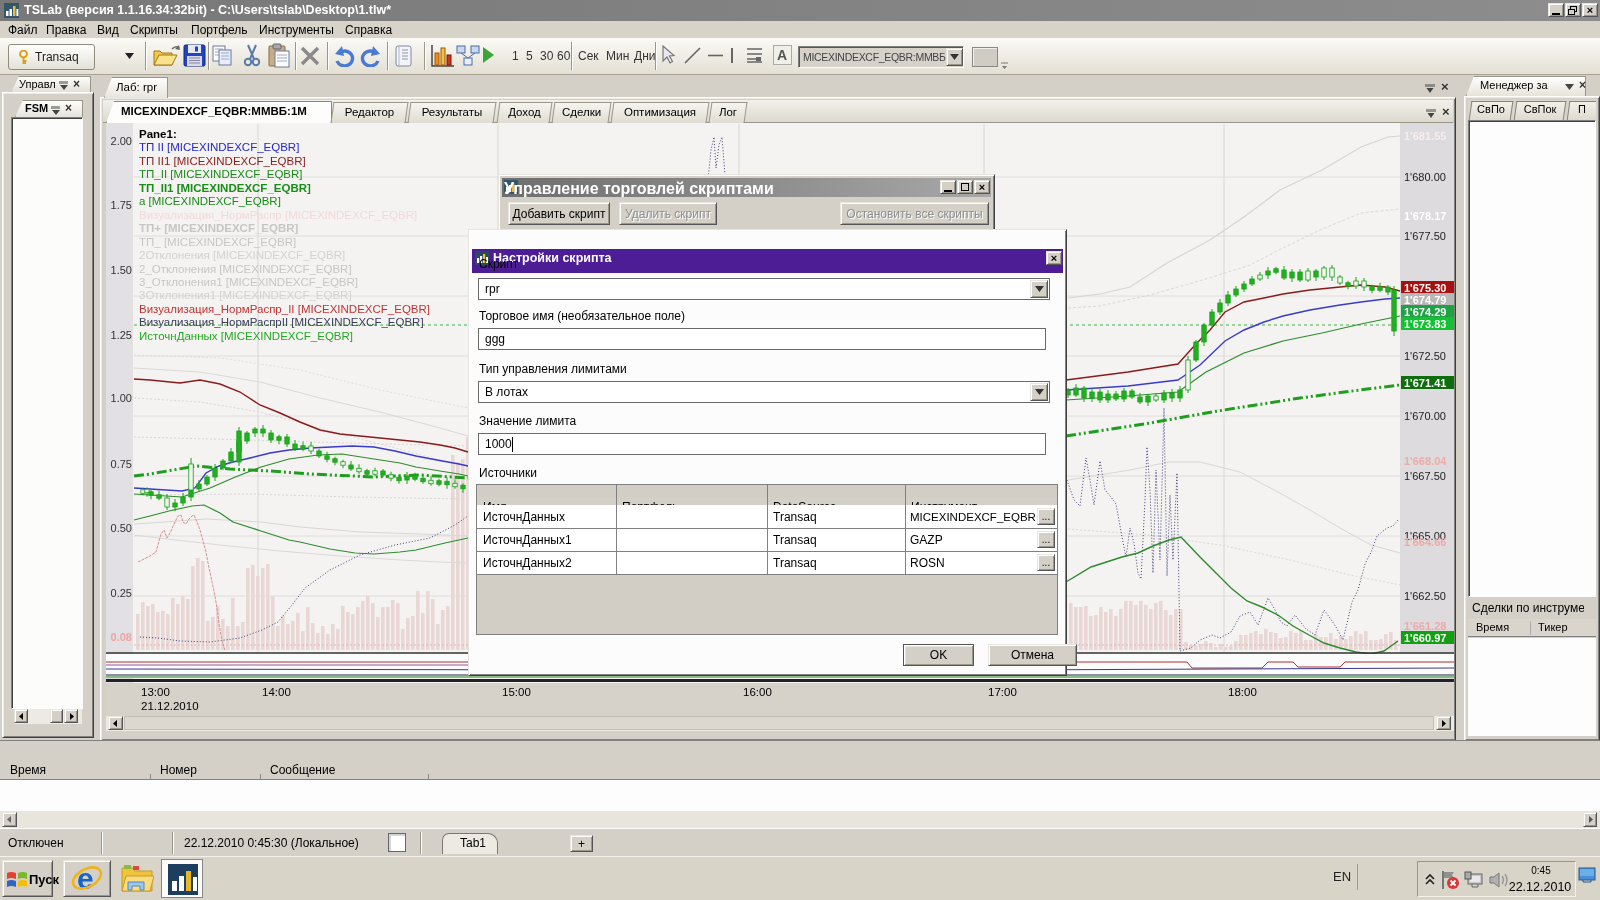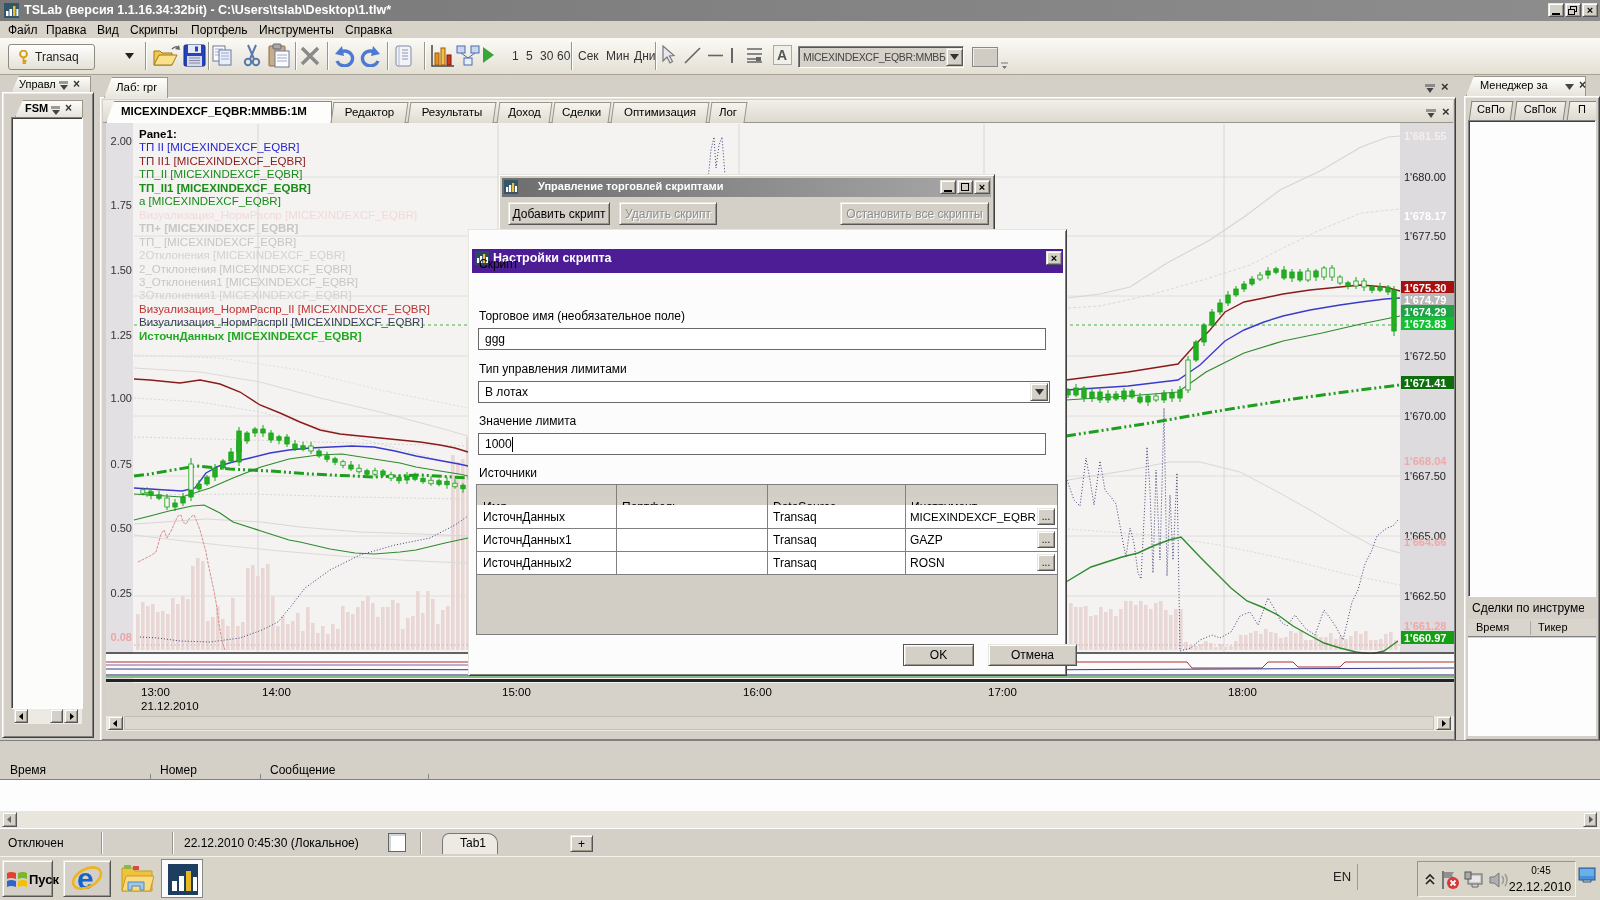--- a/index.html
+++ b/index.html
@@ -633,21 +633,21 @@
     <div style="color:#1a8c1a;font-weight:normal">a [MICEXINDEXCF_EQBR]</div>
     <div style="color:#f0dada;font-weight:normal">Визуализация_НормРаспр [MICEXINDEXCF_EQBR]</div>
     <div style="color:#c6c6c6;font-weight:bold">ТП+ [MICEXINDEXCF_EQBR]</div>
     <div style="color:#c6c6c6;font-weight:normal">ТП_ [MICEXINDEXCF_EQBR]</div>
     <div style="color:#d2d2d2;font-weight:normal">2Отклонения [MICEXINDEXCF_EQBR]</div>
     <div style="color:#c6c6c6;font-weight:normal">2_Отклонения [MICEXINDEXCF_EQBR]</div>
     <div style="color:#c6c6c6;font-weight:normal">3_Отклонения1 [MICEXINDEXCF_EQBR]</div>
     <div style="color:#d2d2d2;font-weight:normal">3Отклонения1 [MICEXINDEXCF_EQBR]</div>
     <div style="color:#c03434;font-weight:normal">Визуализация_НормРаспр_II [MICEXINDEXCF_EQBR]</div>
     <div style="color:#3c3c5e;font-weight:normal">Визуализация_НормРаспрII [MICEXINDEXCF_EQBR]</div>
-    <div style="color:#22aa22;font-weight:bold">ИсточнДанных [MICEXINDEXCF_EQBR]</div>
+    <div style="color:#22aa22;font-weight:normal">ИсточнДанных [MICEXINDEXCF_EQBR]</div>
   </div>
 
 <div class="a" style="left:106px;top:683px;width:1348px;height:33px;background:#d6d2ca;font-size:11.5px">
   <div class="a" style="left:35px;top:3px">13:00</div>
   <div class="a" style="left:156px;top:3px">14:00</div>
   <div class="a" style="left:396px;top:3px">15:00</div>
   <div class="a" style="left:637px;top:3px">16:00</div>
   <div class="a" style="left:882px;top:3px">17:00</div>
   <div class="a" style="left:1122px;top:3px">18:00</div>
   <div class="a" style="left:35px;top:17px">21.12.2010</div>
@@ -800,21 +800,21 @@
 
 <div class="a" style="left:498px;top:174px;width:497px;height:86px;background:#d4d0c8;border:1px solid;border-color:#e6e4de #404040 #404040 #e6e4de;box-shadow:inset 1px 1px 0 #fff,inset -1px -1px 0 #808080">
   <div class="a" style="left:3px;top:3px;width:489px;height:19px;background:linear-gradient(90deg,#6e6e6e,#a8a8a8)">
     <svg class="a" style="left:2px;top:2px" width="14" height="14">
         <rect width="14" height="14" fill="#33566b"></rect>
         <rect x="2" y="7" width="2.2" height="5" fill="#fff"></rect>
         <rect x="5" y="5" width="2.2" height="7" fill="#fff"></rect>
         <rect x="8" y="3" width="2.2" height="9" fill="#e8c23a"></rect>
         <rect x="11" y="6" width="2" height="6" fill="#fff"></rect>
       </svg>
-    <div class="a" style="left:36px;top:2px;color:#fff;font-weight:bold;font-size:11px">Управление торговлей скриптами</div>
+    <div class="a" style="left:2px;top:2px;color:#fff;font-weight:bold;font-size:16px">Управление торговлей скриптами</div>
     <div class="a btn3 tb" style="left:438px;top:2px;width:16px;height:14px">
         <div style="width:8px;height:2px;background:#000;margin-top:7px"></div>
       </div>
     <div class="a btn3 tb" style="left:455px;top:2px;width:16px;height:14px">
         <svg width="8" height="8">
           <rect x="0.5" y="0.5" width="7" height="7" fill="none" stroke="#000"></rect>
         </svg>
       </div>
     <div class="a btn3 tb" style="left:472px;top:2px;width:16px;height:14px;font-weight:bold;font-size:11px">×</div>
   </div>
@@ -829,20 +829,28 @@
         <rect width="14" height="14" fill="#2a4a60"></rect>
         <rect x="2" y="7" width="2.2" height="5" fill="#fff"></rect>
         <rect x="5" y="5" width="2.2" height="7" fill="#fff"></rect>
         <rect x="8" y="3" width="2.2" height="9" fill="#e8c23a"></rect>
         <rect x="11" y="6" width="2" height="6" fill="#fff"></rect>
       </svg>
     <div class="a" style="left:21px;top:2px;color:#fff;font-weight:bold;font-size:12.5px">Настройки скрипта</div>
     <div class="a btn3 tb" style="left:574px;top:2px;width:16px;height:14px;font-weight:bold;font-size:11px">×</div>
   </div>
   <div class="a" style="left:10px;top:27px">Скрипт</div>
+  <div class="a" style="left:9px;top:48px;width:572px;height:22px;background:#fff;border:1px solid #696969">
+    <div class="a" style="left:6px;top:3px">rpr</div>
+    <div class="a btn3 tb" style="left:551px;top:1px;width:18px;height:18px">
+        <svg width="9" height="6">
+          <path d="M0,0h9L4.5,6z" fill="#333"></path>
+        </svg>
+      </div>
+  </div>
   <div class="a" style="left:10px;top:79px">Торговое имя (необязательное поле)</div>
   <div class="a" style="left:9px;top:98px;width:568px;height:22px;background:#fff;border:1px solid #696969">
     <div class="a" style="left:6px;top:3px">ggg</div>
   </div>
   <div class="a" style="left:10px;top:132px">Тип управления лимитами</div>
   <div class="a" style="left:9px;top:151px;width:572px;height:22px;background:#fff;border:1px solid #696969">
     <div class="a" style="left:6px;top:3px">В лотах</div>
     <div class="a btn3 tb" style="left:551px;top:1px;width:18px;height:18px">
         <svg width="9" height="6">
           <path d="M0,0h9L4.5,6z" fill="#333"></path>

